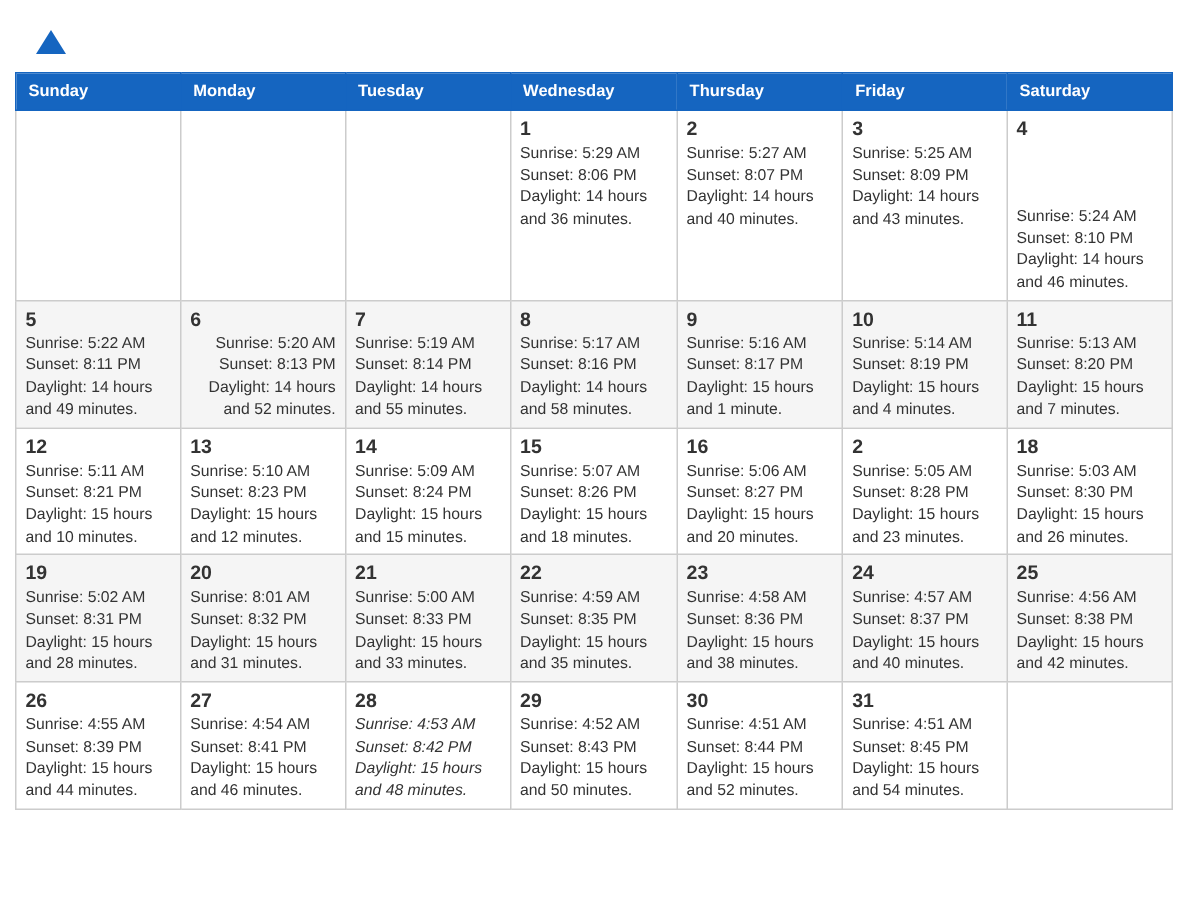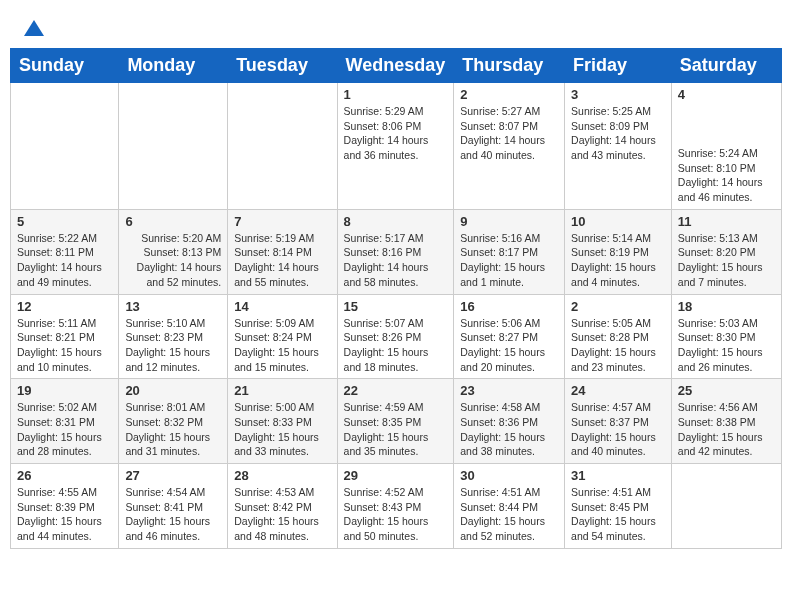--- a/index.html
+++ b/index.html
@@ -50,21 +50,21 @@
     table {
       width: 100%;
       border-collapse: collapse;
       font-size: 11px;
     }
     thead tr th {
       background-color: #1565C0;
       color: #fff;
       text-align: left;
       padding: 6px 8px;
-      font-size: 18px;
+      font-size: 11px;
       font-weight: bold;
       border: 1px solid #1565C0;
     }
     tbody tr td {
       border: 1px solid #ccc;
       vertical-align: top;
       padding: 4px 6px;
       width: 113px;
       min-height: 70px;
       background: #fff;
@@ -288,21 +288,21 @@
 Daylight: 15 hours and 44 minutes.</div>
         </td>
         <td>
           <span class="day-num">27</span>
           <div class="day-info" style="white-space: pre-line;">Sunrise: 4:54 AM
 Sunset: 8:41 PM
 Daylight: 15 hours and 46 minutes.</div>
         </td>
         <td>
           <span class="day-num">28</span>
-          <div class="day-info" style="white-space: pre-line;">Sunrise: 4:53 AM
+          <div class="day-info" style="white-space: pre-line; font-style: italic;">Sunrise: 4:53 AM
 Sunset: 8:42 PM
 Daylight: 15 hours and 48 minutes.</div>
         </td>
         <td>
           <span class="day-num">29</span>
           <div class="day-info" style="white-space: pre-line;">Sunrise: 4:52 AM
 Sunset: 8:43 PM
 Daylight: 15 hours and 50 minutes.</div>
         </td>
         <td>

